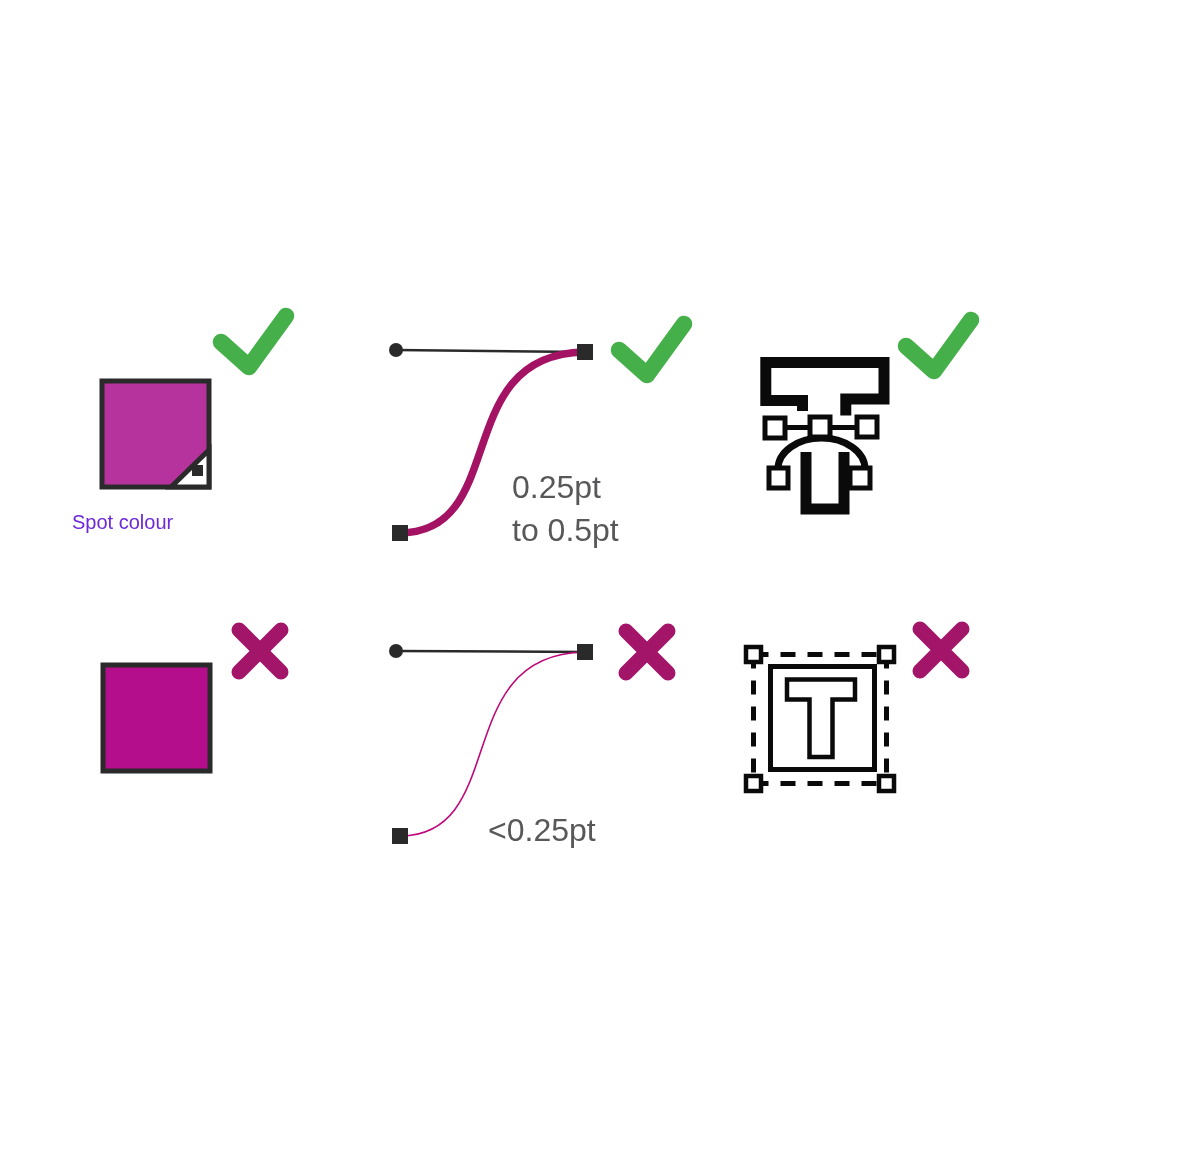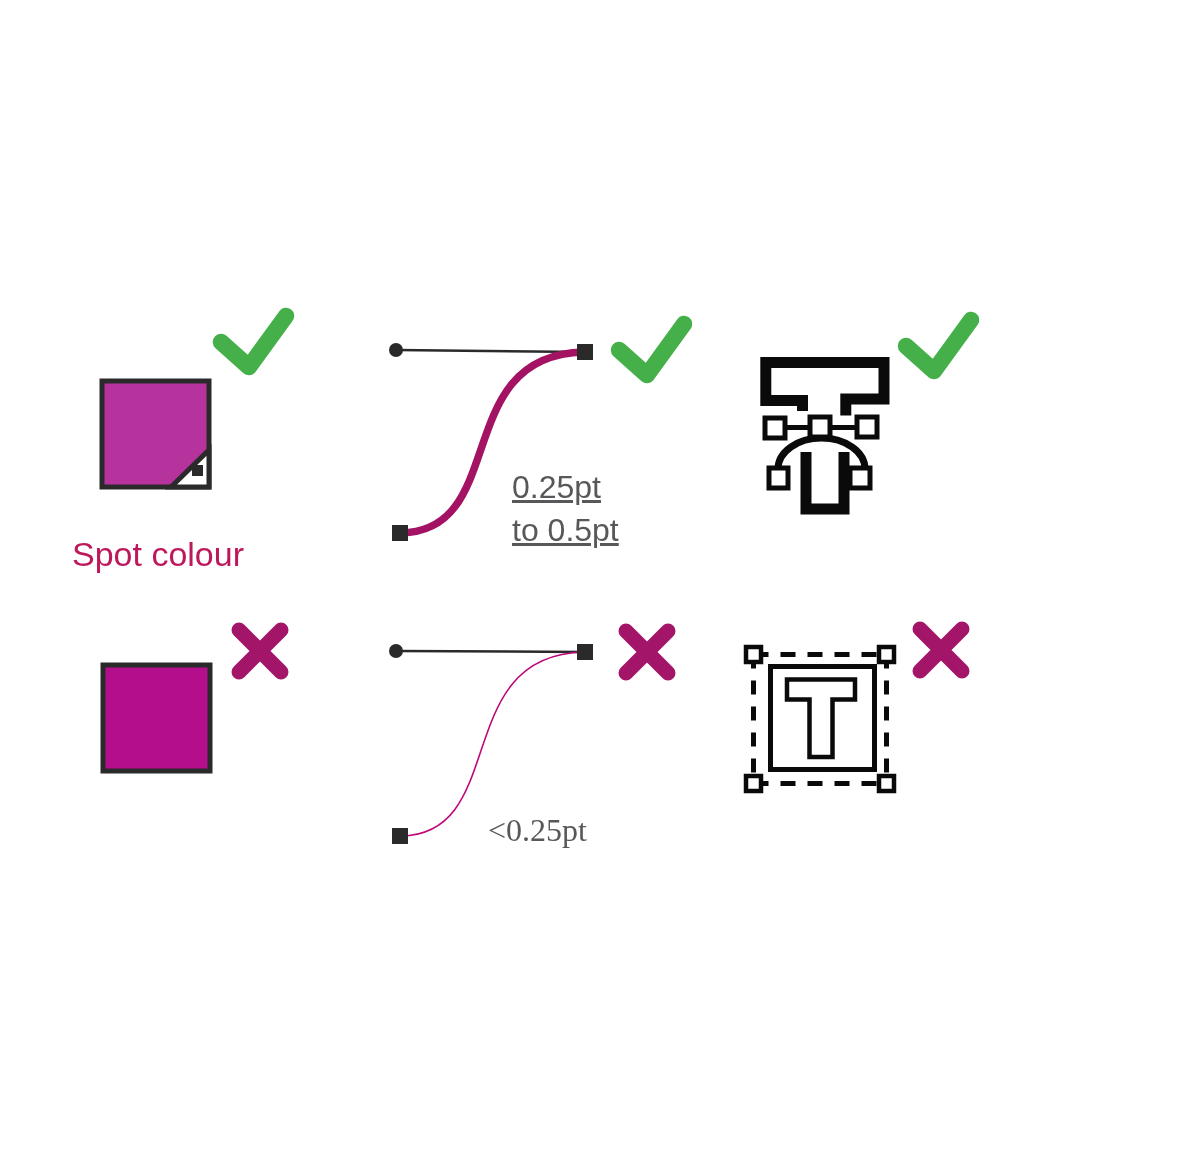--- a/index.html
+++ b/index.html
@@ -5,25 +5,24 @@
   html,body{margin:0;padding:0;background:#ffffff;}
   .canvas{
     position:relative;
     width:1188px;height:1152px;
     background:#ffffff;
     font-family:"Liberation Sans",sans-serif;
     overflow:hidden;
   }
   .abs{position:absolute;}
   .label{
-    color:#be185d;
-    font-size:34px;
+    color:#6d28d9;
+    font-size:20px;
     letter-spacing:0px;
     white-space:nowrap;
-    margin-top:24px;
   }
   .anno{
     color:#58585a;
     font-size:32px;
     line-height:43px;
     white-space:nowrap;
   }
   svg{display:block;}
   .dark-stroke{stroke:#2a2a2a;}
   .icon-stroke{stroke:#0a0a0a;}
@@ -50,21 +49,21 @@
   <div class="abs label" style="left:72px;top:511px;">Spot colour</div>
 
   <svg class="abs" style="left:383px;top:333px;" width="235" height="220" viewBox="0 0 235 220">
     <line x1="13" y1="17" x2="202" y2="19" stroke-width="2.5" class="dark-stroke"></line>
     <path d="M 18 200 C 127 198, 67 22, 201 19" fill="none" stroke-width="7.5" class="ok-curve" stroke="#a41264"></path>
     <circle cx="13" cy="17" r="7" fill="#2a2a2a"></circle>
     <rect x="194" y="11" width="16" height="16" fill="#2a2a2a"></rect>
     <rect x="9" y="192" width="16" height="16" fill="#2a2a2a"></rect>
   </svg>
 
-  <div class="abs anno" style="left:512px;top:466px;text-decoration:underline;">
+  <div class="abs anno" style="left:512px;top:466px;">
     <div>0.25pt</div>
     <div>to 0.5pt</div>
   </div>
 
   <svg class="abs" style="left:606px;top:309px;" width="90" height="80" viewBox="0 0 90 80">
     <path d="M 13 41 L 41 66 L 78 15" fill="none" stroke-width="16.5" class="check-stroke" stroke-linecap="round" stroke-linejoin="round"></path>
   </svg>
 
   <svg class="abs" style="left:750px;top:345px;" width="150" height="175" viewBox="0 0 150 175">
     <path d="M 52.5 66 L 52.5 55.5 L 15.8 55.5 L 15.8 17.5 L 134 17.5 L 134 54 L 95.8 54 L 95.8 70.5" fill="none" stroke-width="11" class="icon-stroke" stroke-linejoin="miter"></path>
@@ -92,21 +91,21 @@
 
 
   <svg class="abs" style="left:383px;top:634px;" width="235" height="220" viewBox="0 0 235 220">
     <line x1="13" y1="17" x2="202" y2="18" stroke-width="2.5" class="dark-stroke"></line>
     <path d="M 18 202 C 127 200, 67 21, 201 18" fill="none" stroke-width="1.6" class="bad-curve" stroke="#be0779"></path>
     <circle cx="13" cy="17" r="7" fill="#2a2a2a"></circle>
     <rect x="194" y="10" width="16" height="16" fill="#2a2a2a"></rect>
     <rect x="9" y="194" width="16" height="16" fill="#2a2a2a"></rect>
   </svg>
 
-  <div class="abs anno" style="left:488px;top:809px;font-family:Liberation Serif, serif;">&lt;0.25pt</div>
+  <div class="abs anno" style="left:488px;top:809px;">&lt;0.25pt</div>
 
   <svg class="abs" style="left:616px;top:621px;" width="62" height="62" viewBox="0 0 62 62">
     <path d="M 10 10 L 52 52 M 52 10 L 10 52" fill="none" stroke-width="15" class="cross-stroke" stroke-linecap="round"></path>
   </svg>
 
   <svg class="abs" style="left:740px;top:640px;" width="160" height="160" viewBox="0 0 160 160">
     <line x1="13.5" y1="14.5" x2="146.5" y2="14.5" stroke-width="5" class="icon-stroke" stroke-dasharray="15 12"></line>
     <line x1="13.5" y1="143.5" x2="146.5" y2="143.5" stroke-width="5" class="icon-stroke" stroke-dasharray="15 12"></line>
     <line x1="13.5" y1="14.5" x2="13.5" y2="143.5" stroke-width="5" class="icon-stroke" stroke-dasharray="14 12"></line>
     <line x1="146.5" y1="14.5" x2="146.5" y2="143.5" stroke-width="5" class="icon-stroke" stroke-dasharray="14 12"></line>

